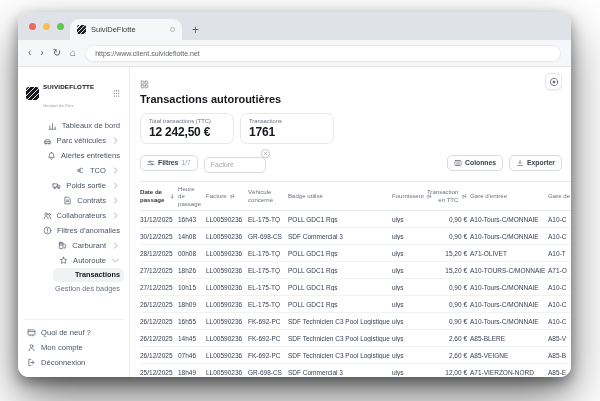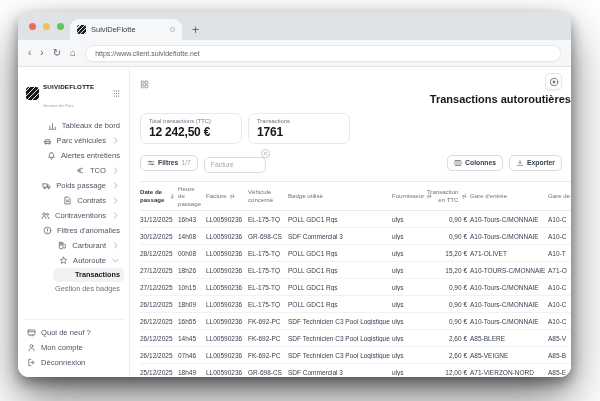--- a/index.html
+++ b/index.html
@@ -53,28 +53,28 @@
   .side-item.active { background:#f1f2f4; }
   .side-item.active .lbl { font-weight:700; color:#15181c; }
   .side-spacer { flex:1; }
   .side-foot { border-top:1px solid #f1f2f4; padding-top:5px; display:flex; flex-direction:column; }
 
   .ic { width:9px; height:9px; flex:none; display:block; }
   .iw { display:flex; flex:none; color:#6b7280; }
 
   .main { flex:1; position:relative; padding:8px 0 0 10px; overflow:hidden; min-width:0; }
   .main-grid { color:#8a8f98; display:inline-flex; margin-bottom:2px; }
-  .page-title { font-size:11px; font-weight:700; color:#15181c; margin-bottom:8px;text-align:right; }
+  .page-title { font-size:11px; font-weight:700; color:#15181c; margin-bottom:8px; }
   .help-btn { position:absolute; top:6px; right:9px; width:17px; height:17px; background:#fff;
               border:1px solid #e4e6e9; border-radius:5px; display:flex; align-items:center;
               justify-content:center; color:#3c4043; box-shadow:0 1px 2px rgba(0,0,0,.06); }
   .help-btn .ic { width:10px; height:10px; }
 
   .stats { display:flex; gap:6px; margin-bottom:9px; }
-  .card { width:102px; height:31px; border:1px solid #e7e8ea; border-radius:7px; padding:4px 8px; background:#fff; }
+  .card { width:94px; height:31px; border:1px solid #e7e8ea; border-radius:7px; padding:4px 8px; background:#fff; }
   .card-label { font-size:5.8px; color:#6b7280; margin-bottom:1px; white-space:nowrap; }
   .card-value { font-size:12px; font-weight:700; color:#15181c; letter-spacing:-.2px; }
 
   .filterbar { display:flex; align-items:center; gap:6px; margin-bottom:8px; padding-right:9px; }
   .btn { height:16px; display:inline-flex; align-items:center; gap:3px; padding:0 6px;
          border:1px solid #d9dbde; border-radius:5px; background:#fff; font-size:6.8px;
          color:#374151; font-weight:600; white-space:nowrap; }
   .btn .ic { width:8px; height:8px; }
   .btn .count { color:#9ca3af; font-weight:400; }
   .input-wrap { position:relative; }
@@ -205,21 +205,21 @@
           </div>
           <div class="side-item">
             <span class="iw">
               <svg class="ic" viewBox="0 0 12 12" fill="none" stroke="currentColor" stroke-width="1.1" stroke-linecap="round" stroke-linejoin="round">
                 <rect x="1.2" y="3.8" width="6" height="4.4" rx="0.5"></rect>
                 <path d="M7.2 5.4h2l1.6 1.8v1h-3.6z"></path>
                 <circle cx="3.4" cy="9.4" r="0.9"></circle>
                 <circle cx="8.8" cy="9.4" r="0.9"></circle>
               </svg>
             </span>
-            <span class="lbl">Poids passage</span>
+            <span class="lbl">Poids sortie</span>
             <span class="chev">
               <svg class="ic" viewBox="0 0 12 12" fill="none" stroke="currentColor" stroke-width="1.1" stroke-linecap="round" stroke-linejoin="round">
                 <path d="M4.5 2.5L8 6l-3.5 3.5"></path>
               </svg>
             </span>
           </div>
           <div class="side-item">
             <span class="iw">
               <svg class="ic" viewBox="0 0 12 12" fill="none" stroke="currentColor" stroke-width="1.1" stroke-linecap="round" stroke-linejoin="round">
                 <path d="M3 1.5h4.2L9.5 3.8V10.5H3z"></path>
@@ -235,21 +235,21 @@
           </div>
           <div class="side-item">
             <span class="iw">
               <svg class="ic" viewBox="0 0 12 12" fill="none" stroke="currentColor" stroke-width="1.1" stroke-linecap="round" stroke-linejoin="round">
                 <circle cx="4.2" cy="4.2" r="1.7"></circle>
                 <path d="M1.6 10.2c0-1.9 1.1-3 2.6-3s2.6 1.1 2.6 3"></path>
                 <circle cx="8.6" cy="4.6" r="1.3"></circle>
                 <path d="M8.4 7.3c1.3.1 2.1 1.1 2.1 2.9"></path>
               </svg>
             </span>
-            <span class="lbl">Contraventions</span>
+            <span class="lbl">Collaborateurs</span>
             <span class="chev">
               <svg class="ic" viewBox="0 0 12 12" fill="none" stroke="currentColor" stroke-width="1.1" stroke-linecap="round" stroke-linejoin="round">
                 <path d="M4.5 2.5L8 6l-3.5 3.5"></path>
               </svg>
             </span>
           </div>
           <div class="side-item">
             <span class="iw">
               <svg class="ic" viewBox="0 0 12 12" fill="none" stroke="currentColor" stroke-width="1.1" stroke-linecap="round" stroke-linejoin="round">
                 <circle cx="6" cy="6" r="4.6"></circle>

